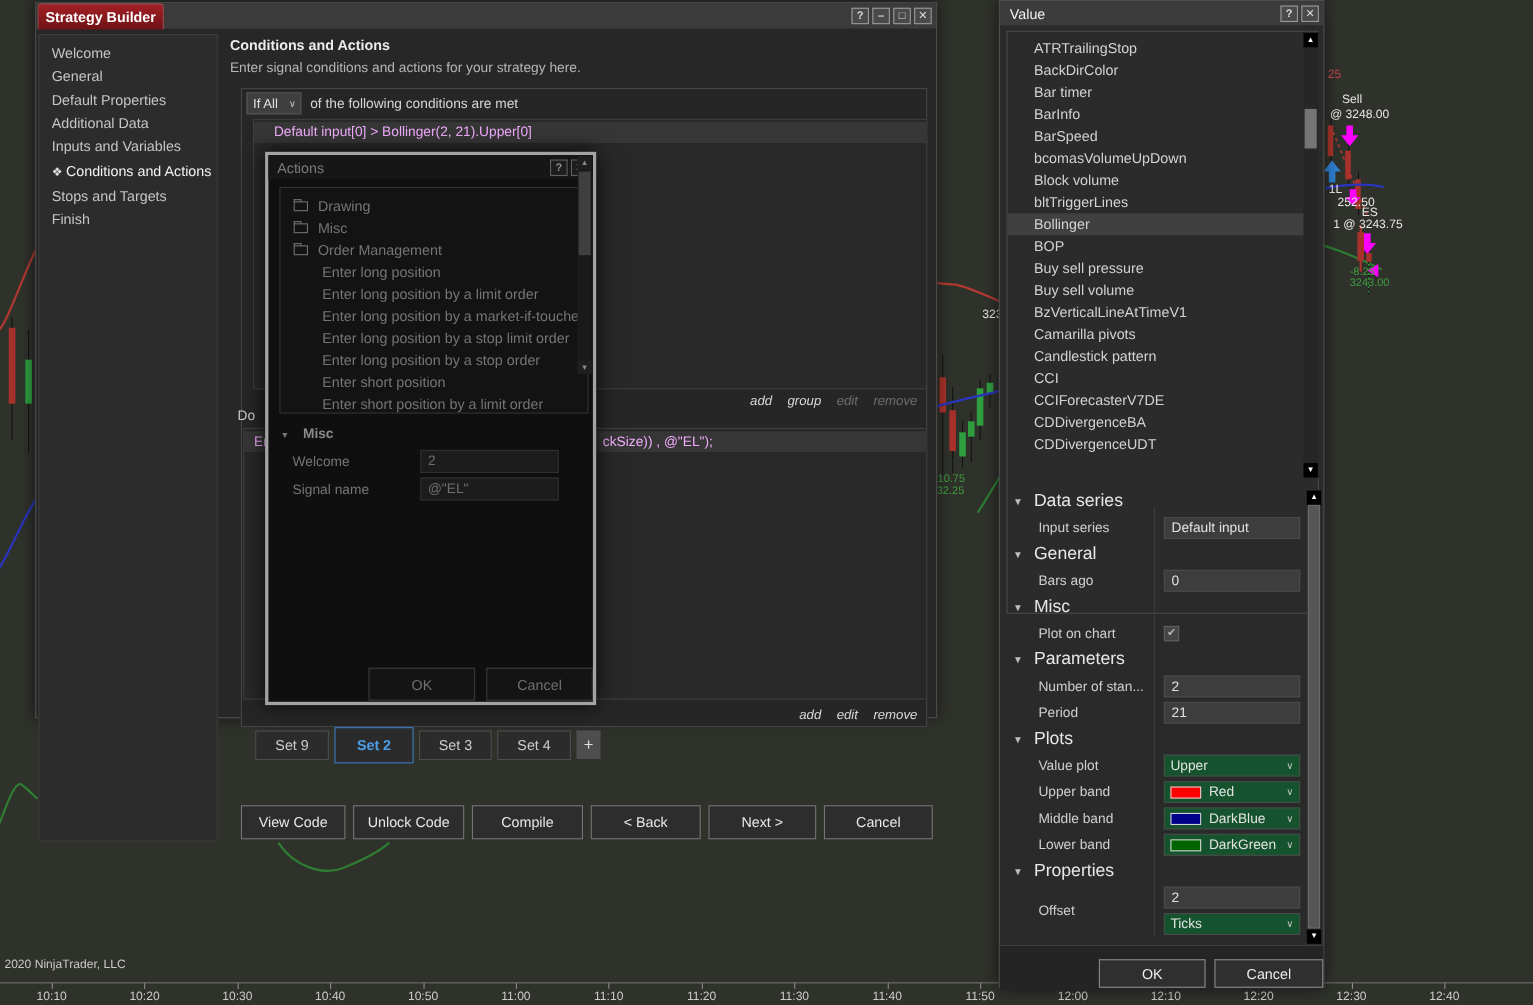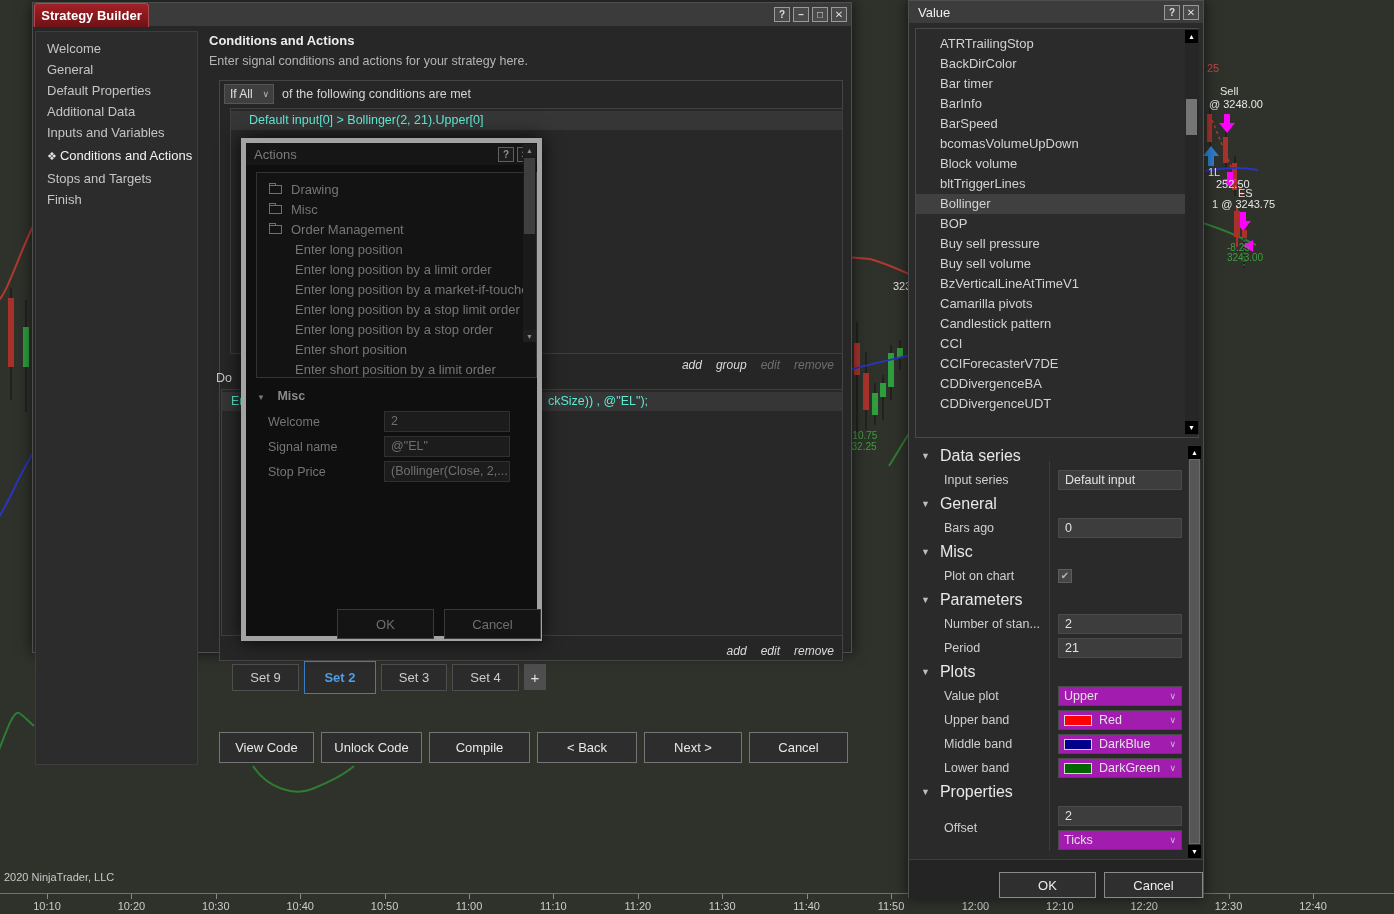--- a/index.html
+++ b/index.html
@@ -34,42 +34,42 @@
   .side-item.active{color:#f2f2f2;margin:2px 0}
   .side-prefix{color:#e0e0e0;font-size:11px}
   .sb-heading{position:absolute;left:176px;top:30px;font-size:13px;font-weight:bold;color:#ececec}
   .sb-sub{position:absolute;left:176px;top:51px;font-size:12.5px;color:#b5b5b5}
   .group-box{position:absolute;left:186px;top:77px;width:624px;height:581px;border:1px solid #454545;background:#262626}
   .ifall{position:absolute;left:4px;top:3px;width:50px;height:20px;background:#3f3f3f;border:1px solid #555;
          font-size:12px;color:#e0e0e0;display:flex;align-items:center;padding-left:5px}
   .ifall .chev{margin-left:auto;margin-right:4px;font-size:9px;color:#bbb}
   .cond-caption{position:absolute;left:62px;top:6px;font-size:12.5px;color:#d5d5d5}
   .cond-box{position:absolute;left:10px;top:27px;width:613px;height:246px;background:#282828;border:1px solid #3f3f3f}
-  .hl-row{height:19px;margin-top:2px;background:#363636;font-size:12.5px;color:#5eead4;line-height:19px;position:relative;white-space:nowrap;overflow:hidden}
+  .hl-row{height:19px;margin-top:2px;background:#363636;font-size:12.5px;color:#f0abfc;line-height:19px;position:relative;white-space:nowrap;overflow:hidden}
   .cond-box .hl-row{padding-left:18px}
   .links-row{position:absolute;left:0;width:100%;text-align:right;padding-right:8px}
   .links-row .link{font-style:italic;font-size:12px;color:#dadada;margin-left:14px}
   .links-row .link.disabled{color:#6e6e6e}
   #cond-links{top:274px}
   #act-links{top:560px}
   .do-frag{position:absolute;left:183px;top:368px;width:28px;height:15px;overflow:hidden;font-size:12.5px;color:#c9c9c9;z-index:11}
   .act-box{position:absolute;left:1px;top:308px;width:622px;height:247px;background:#282828;border:1px solid #3f3f3f}
   .act-frag-left{position:absolute;left:9px;top:0;width:16px;overflow:hidden}
   .act-frag-right{position:absolute;left:326px;top:0}
   .set-tabs{position:absolute;left:199px;top:656px;height:36px;display:flex;align-items:center;z-index:12}
   .set-tab{height:27px;border:1px solid #4e4e4e;background:#2b2b2b;color:#cccccc;font-size:13px;
            display:flex;align-items:center;justify-content:center;margin-right:5px}
   .set-tab.active{height:33px;border-color:#3b7dc4;color:#4d9fe8;font-weight:bold}
   .set-add{width:22px;height:26px;background:#4e4e4e;color:#e2e2e2;font-size:15px;display:flex;align-items:center;justify-content:center}
   #sb-footer{position:absolute;left:186px;top:729px;display:flex}
   .sb-btn{height:31px;border:1px solid #757575;background:#2d2d2d;color:#e8e8e8;font-size:13px;
           display:flex;align-items:center;justify-content:center;margin-right:7px}
 
   
-  #actions-dialog{left:241px;top:138px;width:301px;height:503px;background:#0f0f0f;border:5px solid #a3a3a3;z-index:30;box-shadow:0 0 18px rgba(0,0,0,.8)}
+  #actions-dialog{left:241px;top:138px;width:301px;height:503px;background:#0f0f0f;border:3px solid #a3a3a3;z-index:30;box-shadow:0 0 18px rgba(0,0,0,.8)}
   #actions-dialog .titlebar{background:#161616;height:22px}
   .dlg-title{margin-left:8px;font-size:13px;color:#7c7c7c}
   #actions-dialog .win-btn{border-color:#5f5f5f;background:#1d1d1d;color:#909090}
   .dlg-list{position:absolute;left:10px;top:29px;width:281px;height:206px;background:#131313;border:1px solid #333;overflow:hidden;padding-top:6px}
   .tree-row{height:20px;display:flex;align-items:center;padding-left:12px;font-size:13px;color:#757575;white-space:nowrap}
   .tree-row.leaf{padding-left:38px}
   .folder-icon{width:13px;height:9px;border:1px solid #6f6f6f;position:relative;margin-right:9px;flex:0 0 auto}
   .folder-icon:before{content:"";position:absolute;top:-3px;left:-1px;width:5px;height:2px;border:1px solid #6f6f6f;border-bottom:none}
   .dlg-scroll{position:absolute;right:1px;top:1px;width:13px;height:198px;background:#1a1a1a}
   .scr-btn{position:absolute;left:0;width:13px;height:12px;background:#1f1f1f;color:#8a8a8a;font-size:7px;display:flex;align-items:center;justify-content:center}
@@ -81,39 +81,39 @@
   .dlg-field-label{width:138px;padding-left:22px;font-size:12.5px;color:#757575}
   .dlg-field-value{width:126px;height:21px;background:#1c1c1c;border:1px solid #303030;color:#6f6f6f;
                    font-size:12.5px;line-height:19px;padding-left:6px;white-space:nowrap;overflow:hidden}
   .dlg-btn{position:absolute;top:466px;width:97px;height:30px;border:1px solid #3a3a3a;background:#141414;
            color:#6f6f6f;font-size:13px;display:flex;align-items:center;justify-content:center}
 
   
   #value-window{left:908px;top:0;width:296px;height:898px;background:#2a2a2a;z-index:20}
   #value-window .titlebar{background:#3c3c3c;height:22px}
   .vw-title{margin-left:9px;font-size:13px;color:#f0f0f0}
-  #value-list{position:absolute;left:6px;top:27px;width:284px;height:410px;background:#2b2b2b;border:1px solid #494949;padding-top:5px;overflow:hidden}
+  #value-list{position:absolute;left:6px;top:27px;width:284px;height:530px;background:#2b2b2b;border:1px solid #494949;padding-top:5px;overflow:hidden}
   .v-item{height:20px;line-height:20px;padding-left:24px;font-size:13px;color:#d2d2d2;white-space:nowrap}
   .v-item.selected{background:#404040}
   .vl-scroll{position:absolute;right:1px;top:1px;width:14px;height:406px;background:#262626}
   .blk-btn{position:absolute;left:0;width:13px;height:13px;background:#000;color:#fff;font-size:7px;display:flex;align-items:center;justify-content:center}
   .vl-thumb{position:absolute;left:1px;top:70px;width:11px;height:36px;background:#757575}
   #prop-panel{position:absolute;left:0;top:443px;width:278px}
   .p-sec{height:24px;display:flex;align-items:center;padding-left:12px}
   .p-tri{font-size:9px;color:#bdbdbd;margin-right:10px}
   .p-sec-title{font-size:16px;font-weight:normal;color:#e8e8e8}
   .p-row{height:24px;display:flex;align-items:center}
   .p-row.stacked{height:48px}
   .p-label{width:149px;padding-left:35px;font-size:12.5px;color:#cfcfcf;white-space:nowrap;overflow:hidden}
   .p-ctrl{width:124px;display:flex;flex-direction:column;justify-content:center}
   .p-input{height:20px;background:#3d3d3d;border:1px solid #4a4a4a;color:#e2e2e2;font-size:12.5px;line-height:18px;padding-left:6px}
   .p-row.stacked .p-input{margin-bottom:4px}
   .p-check{width:14px;height:14px;background:#464646;border:1px solid #5e5e5e;color:#b5b5b5;font-size:10px;
            display:flex;align-items:center;justify-content:center;line-height:1}
-  .p-select{height:20px;background:#a21caf;border:1px solid #4a4a4a;color:#e2e2e2;font-size:12.5px;
+  .p-select{height:20px;background:#14532d;border:1px solid #4a4a4a;color:#e2e2e2;font-size:12.5px;
             display:flex;align-items:center;padding:0 5px;white-space:nowrap}
   .p-chev{margin-left:auto;font-size:9px;color:#c0c0c0}
   .p-swatch{width:28px;height:11px;border:1px solid #d4d4d4;margin-right:7px;flex:0 0 auto}
   .col-divider{position:absolute;left:140px;top:460px;width:1px;height:390px;background:#3c3c3c}
   .pp-scroll{position:absolute;left:279px;top:444px;width:13px;height:414px;background:#2e2e2e}
   .pp-thumb{position:absolute;left:1px;top:14px;width:11px;height:385px;background:#565656;border:1px solid #6a6a6a}
   .vw-footer{position:absolute;left:0;top:858px;width:100%;height:40px;background:#242424;border-top:1px solid #3e3e3e}
   .vw-btn{position:absolute;top:12px;height:26px;border:1px solid #8a8a8a;background:#2f2f2f;color:#ececec;
           font-size:13px;display:flex;align-items:center;justify-content:center}
 </style>
@@ -337,24 +337,20 @@
     </div>
     <div id="dlg-fields">
         <div class="dlg-field">
           <div class="dlg-field-label">Welcome</div>
           <div class="dlg-field-value">2</div>
         </div>
         <div class="dlg-field">
           <div class="dlg-field-label">Signal name</div>
           <div class="dlg-field-value">@"EL"</div>
         </div>
-        <div class="dlg-field">
-          <div class="dlg-field-label">Stop Price</div>
-          <div class="dlg-field-value">(Bollinger(Close, 2,...</div>
-        </div>
       </div>
     <div class="dlg-btn" style="left:91px">OK</div>
     <div class="dlg-btn" style="left:198px">Cancel</div>
   </div>
 
   <div class="window" id="value-window">
     <div class="titlebar">
       <span class="vw-title">Value</span>
       <div class="win-controls">
         <div class="win-btn">?</div>

